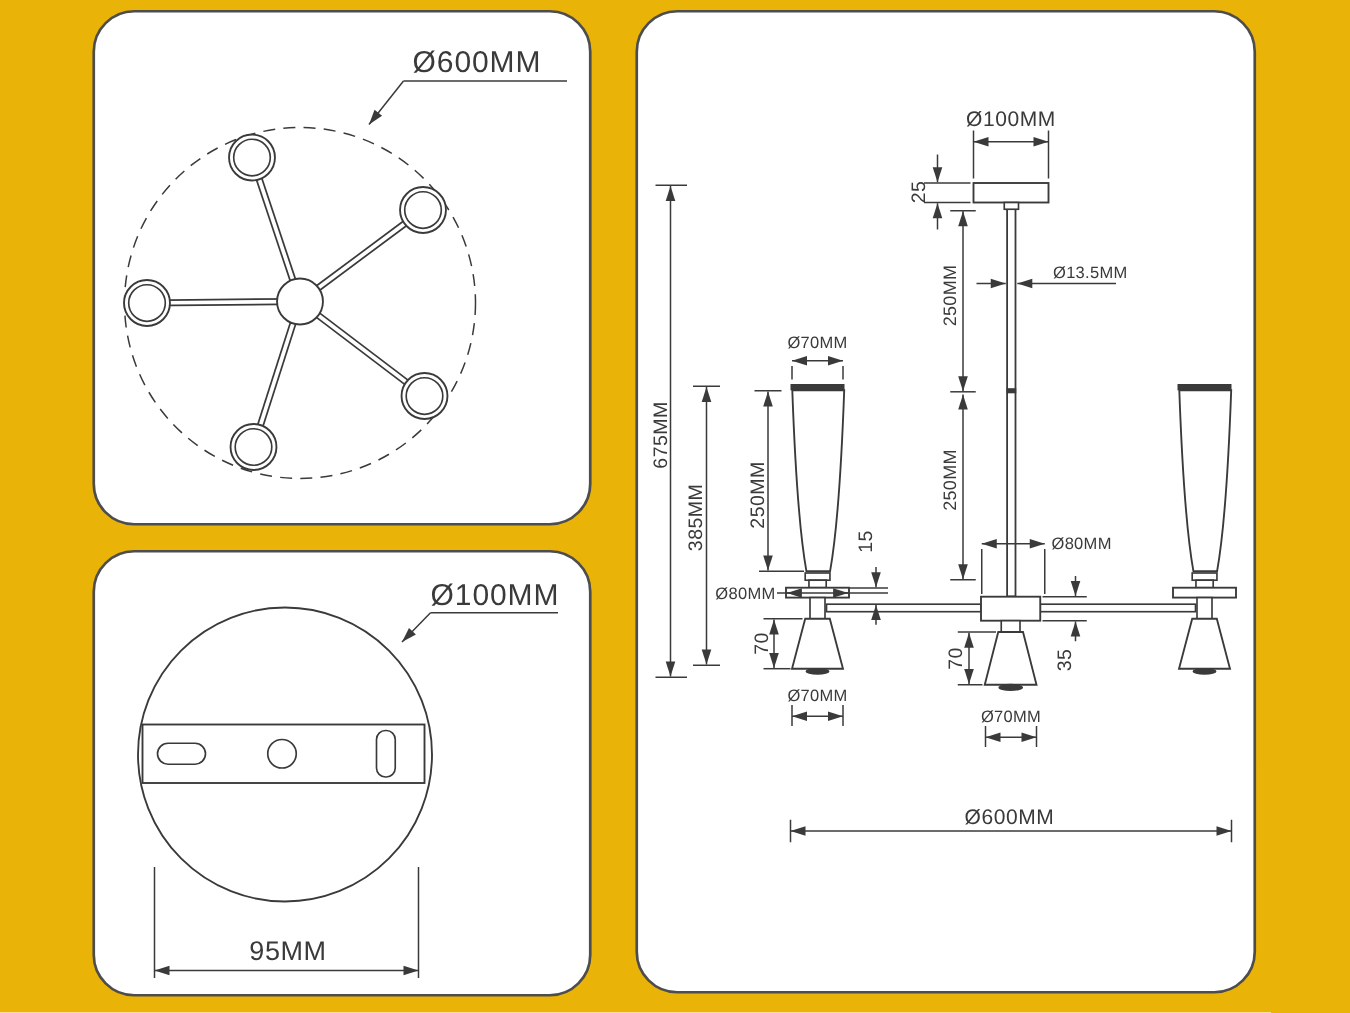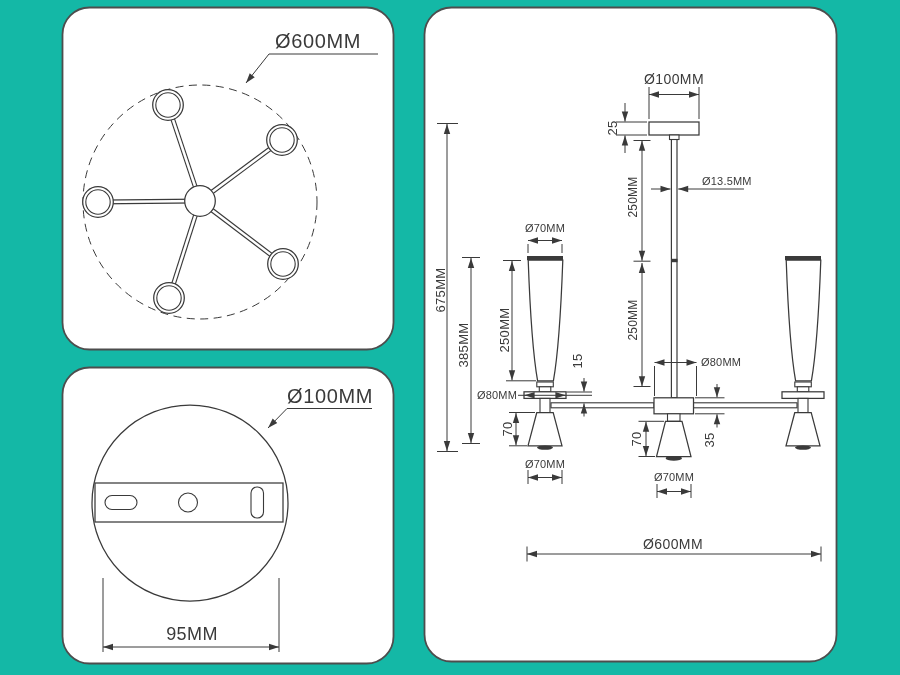--- a/index.html
+++ b/index.html
@@ -1,16 +1,16 @@
 <!DOCTYPE html>
 <html><head>
 <meta charset="utf-8">
 <style>
   html,body{margin:0;padding:0;background:#ffffff;}
-  .stage{position:relative;width:900px;height:675px;background:#14b8a6;overflow:hidden;}
+  .stage{position:relative;width:900px;height:675px;background:#eab308;overflow:hidden;}
   svg{display:block;}
   svg text{font-family:"Liberation Sans","DejaVu Sans",sans-serif;fill:#3a3a3a;}
   .f20{font-size:20px;letter-spacing:.6px;}
   .f18{font-size:18px;letter-spacing:.4px;}
   .f14{font-size:14px;letter-spacing:.4px;}
   .f13{font-size:13px;letter-spacing:.3px;}
   .f12{font-size:12px;letter-spacing:.2px;}
   .f11{font-size:11px;letter-spacing:.2px;}
   .panel{fill:#ffffff;stroke:#4d4d4d;stroke-width:1.8;}
   .fig{fill:#ffffff;stroke:#3a3a3a;stroke-width:1.25;}

